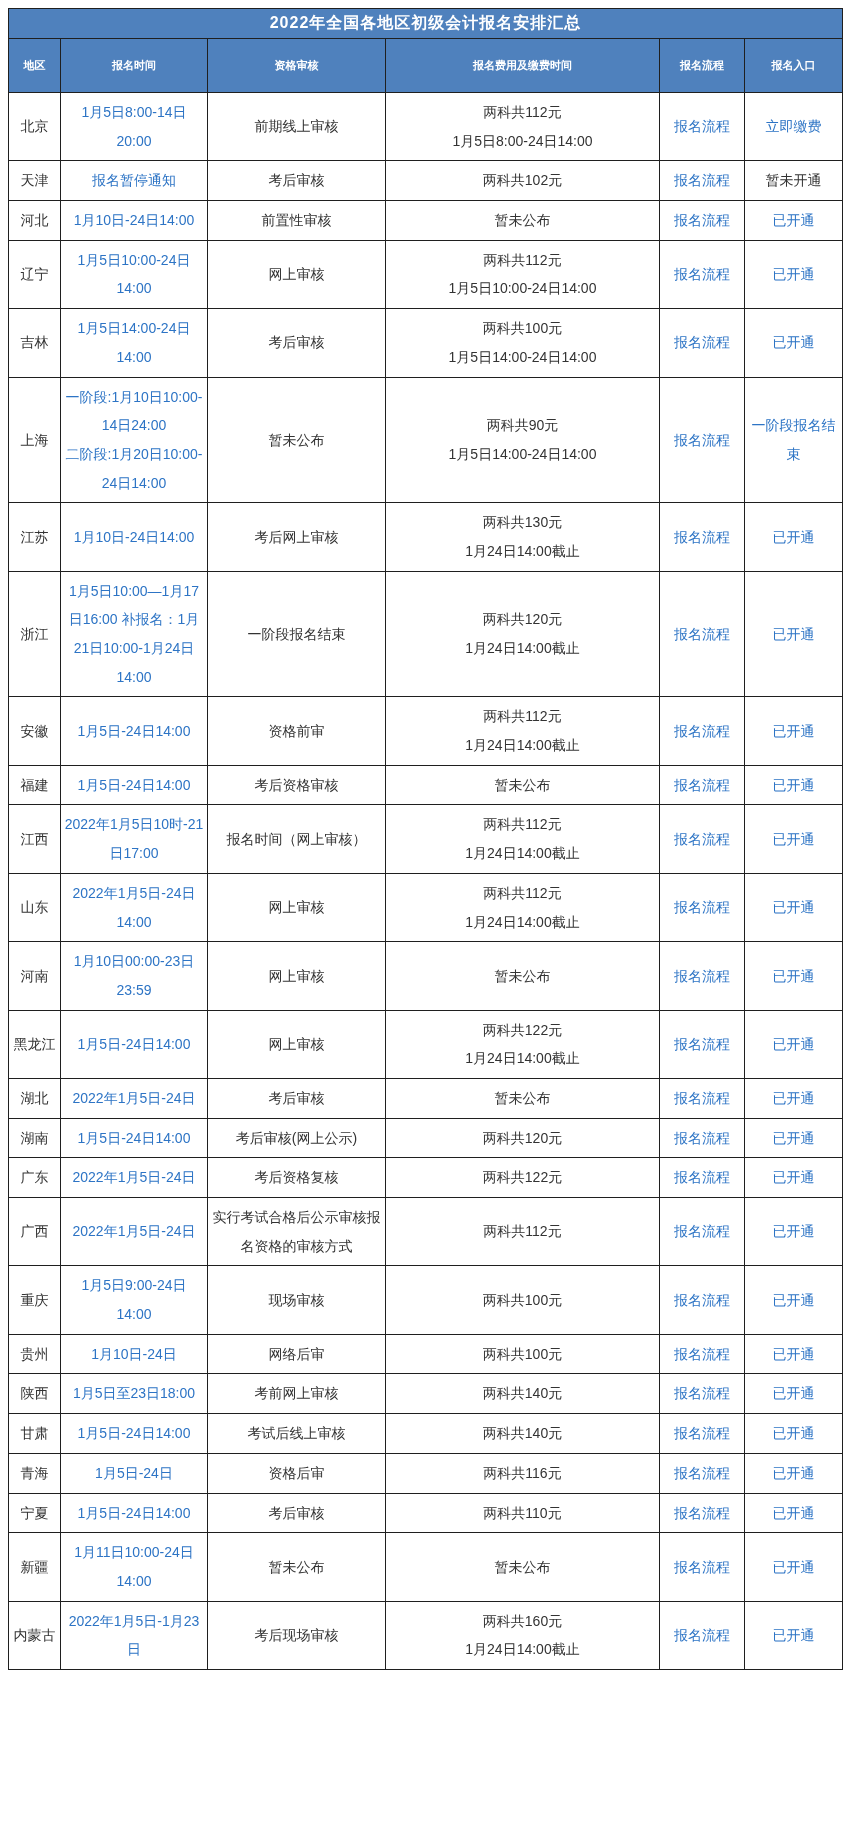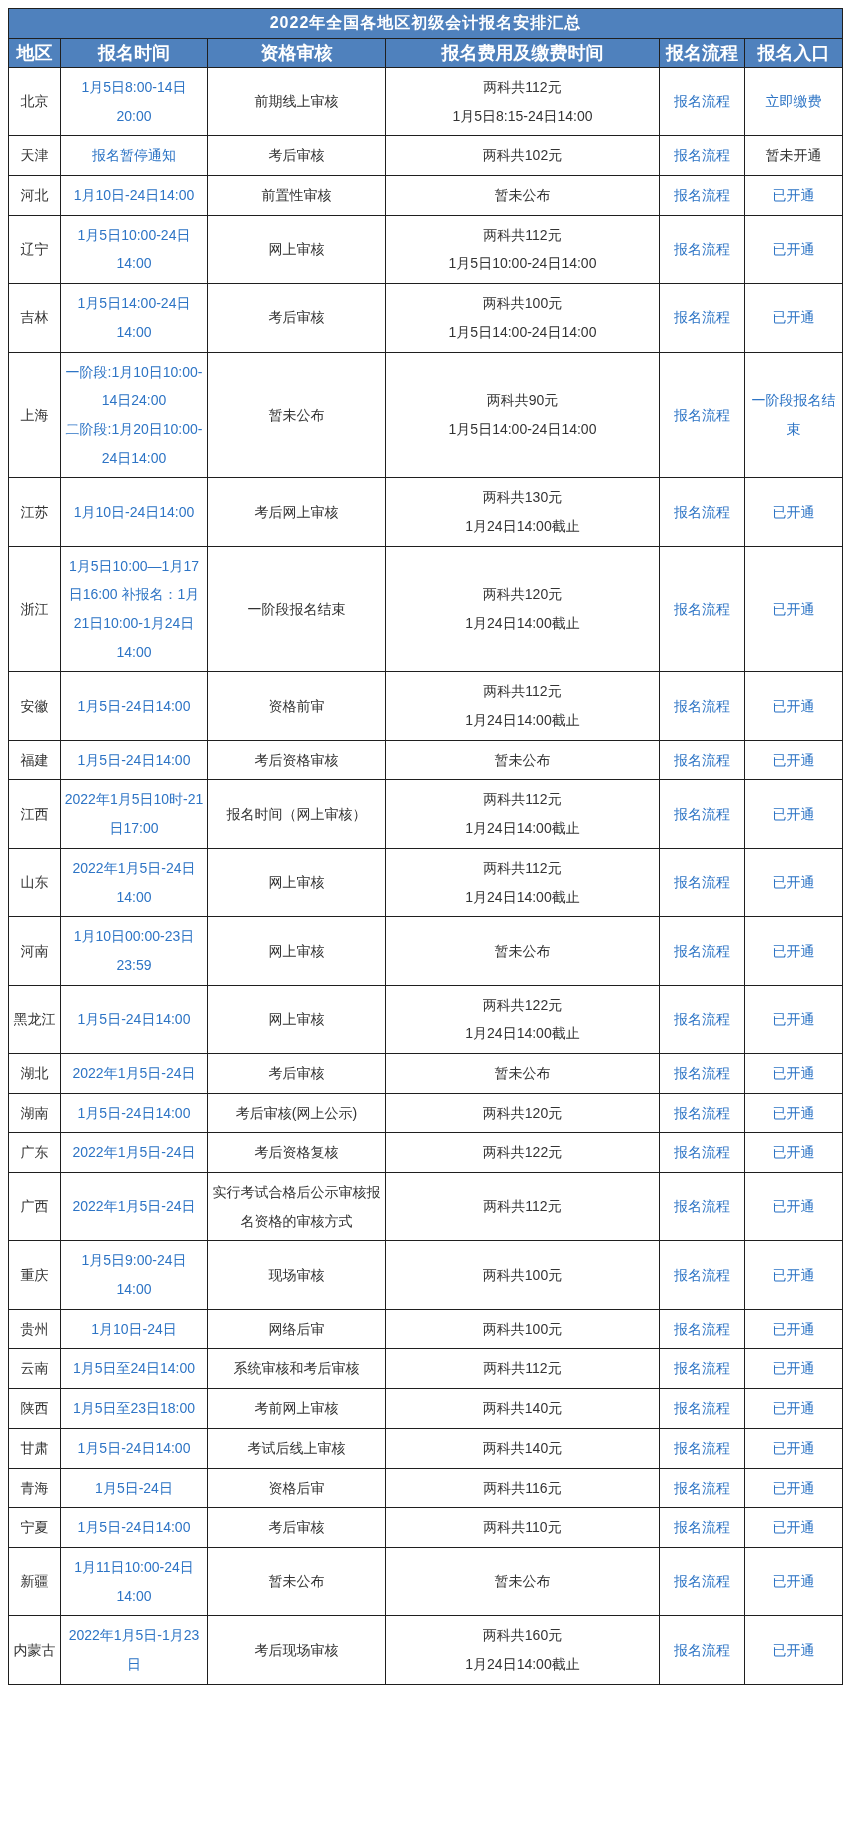--- a/index.html
+++ b/index.html
@@ -15,21 +15,21 @@
   .page{width:847px;padding:8px 5px 5px 8px;}
   table{border-collapse:collapse;table-layout:fixed;width:834px;}
   th,td{border:1px solid var(--border);}
   .title-row th{
     background:var(--header-bg);color:var(--header-text);
     font-size:16px;font-weight:bold;height:30px;padding:3px 0;
     text-align:center;letter-spacing:1px;
   }
   .head-row th{
     background:var(--header-bg);color:var(--header-text);
-    font-size:18px;font-weight:bold;height:29px;padding:2px 0;
+    font-size:11px;font-weight:bold;height:29px;padding:19px 0;
     text-align:center;
   }
   td{
     font-size:14px;text-align:center;vertical-align:middle;
     padding:5px 3px;line-height:2.05;color:var(--text);
   }
   td.c-time{color:var(--link);}
   .link{color:var(--link);cursor:pointer;text-decoration:none;}
   .plain{color:var(--text);}
   .b{font-weight:normal;}
@@ -61,21 +61,21 @@
           <th>报名入口</th>
         </tr>
     </thead>
     <tbody id="table-body">
         <tr>
           <td class="c-region">北京</td>
           <td class="c-time"><span class="">1月5日8:00-14日20:00</span></td>
           <td class="c-audit">前期线上审核</td>
           <td class="c-fee">
             <span class="line">两科共112元</span>
-            <span class="line">1月5日8:15-24日14:00</span>
+            <span class="line">1月5日8:00-24日14:00</span>
           </td>
           <td><span class="link">报名流程</span></td>
           <td><span class="link">立即缴费</span></td>
         </tr>
         <tr>
           <td class="c-region">天津</td>
           <td class="c-time"><span class="">报名暂停通知</span></td>
           <td class="c-audit">考后审核</td>
           <td class="c-fee"><span class="">两科共102元</span></td>
           <td><span class="link">报名流程</span></td>
@@ -245,28 +245,20 @@
           <td class="c-audit">现场审核</td>
           <td class="c-fee"><span class="">两科共100元</span></td>
           <td><span class="link">报名流程</span></td>
           <td><span class="link">已开通</span></td>
         </tr>
         <tr>
           <td class="c-region">贵州</td>
           <td class="c-time"><span class="">1月10日-24日</span></td>
           <td class="c-audit">网络后审</td>
           <td class="c-fee"><span class="">两科共100元</span></td>
-          <td><span class="link">报名流程</span></td>
-          <td><span class="link">已开通</span></td>
-        </tr>
-        <tr>
-          <td class="c-region">云南</td>
-          <td class="c-time"><span class="">1月5日至24日14:00</span></td>
-          <td class="c-audit">系统审核和考后审核</td>
-          <td class="c-fee"><span class="">两科共112元</span></td>
           <td><span class="link">报名流程</span></td>
           <td><span class="link">已开通</span></td>
         </tr>
         <tr>
           <td class="c-region">陕西</td>
           <td class="c-time"><span class="">1月5日至23日18:00</span></td>
           <td class="c-audit">考前网上审核</td>
           <td class="c-fee"><span class="">两科共140元</span></td>
           <td><span class="link">报名流程</span></td>
           <td><span class="link">已开通</span></td>

